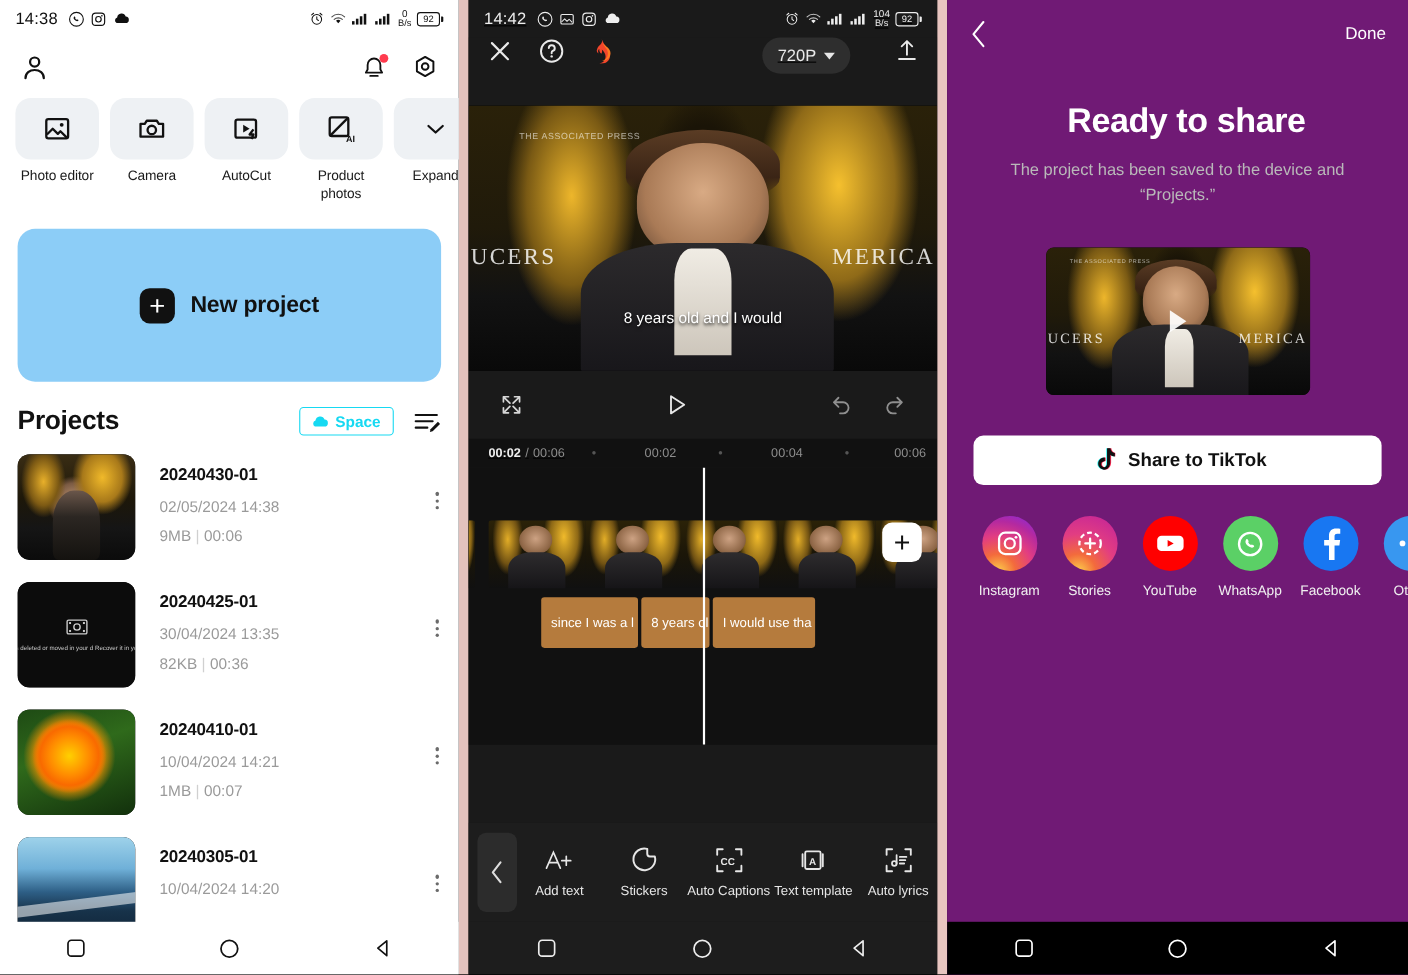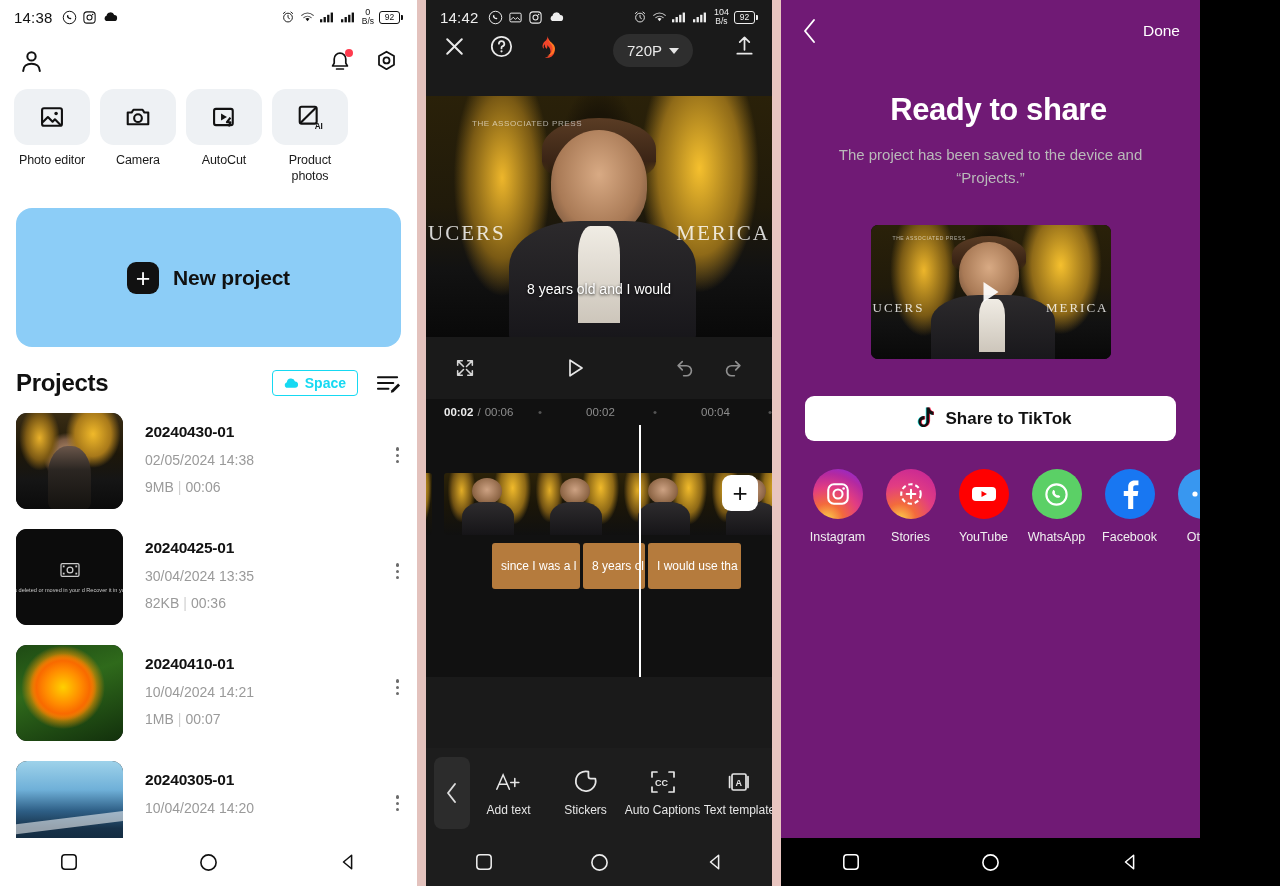--- a/index.html
+++ b/index.html
@@ -8,21 +8,21 @@
     background: #000;
     font-family: "Liberation Sans", sans-serif;
     overflow: hidden;
   }
   .screens { display: flex; width: 1280px; height: 886px; }
 
   
   .panel { position: relative; height: 886px; overflow: hidden; }
   .panel-home   { width: 417px; background: #ffffff; }
   .sep          { width: 9px;  background: #e3c2bd; height: 886px; }
-  .panel-editor { width: 346px; background: #1a1a1a; }
+  .panel-editor { width: 426px; background: #1a1a1a; text-decoration: underline; }
   .sep2         { width: 9px;  background: #e8c5c0; height: 886px; }
   .panel-share  { width: 419px; background: #701a75; }
 
   
   .statusbar {
     height: 34px; display: flex; align-items: center;
     padding: 0 14px; font-size: 14.5px; gap: 5px;
   }
   .sb-light { color: #111; }
   .sb-dark  { color: #eee; }
@@ -420,20 +420,28 @@
       </div>
       <div class="tool">
         <div class="tool-tile">
             <svg width="28" height="28" viewBox="0 0 24 24">
               <rect x="3.2" y="3.2" width="14.5" height="14.5" rx="1.6" fill="none" stroke="#111" stroke-width="1.8"></rect>
               <path d="M4 17L17 4" stroke="#111" stroke-width="1.8"></path>
               <text x="16" y="22" font-size="7" font-weight="bold" fill="#111" font-family="Liberation Sans">AI</text>
             </svg>
           </div>
         <div class="tool-label">Product photos</div>
+      </div>
+      <div class="tool">
+        <div class="tool-tile">
+            <svg width="24" height="24" viewBox="0 0 24 24">
+              <path d="M5.5 9.5L12 15.5l6.5-6" fill="none" stroke="#111" stroke-width="2" stroke-linecap="round" stroke-linejoin="round"></path>
+            </svg>
+          </div>
+        <div class="tool-label">Expand</div>
       </div>
     </div>
 
     <div class="newproj">
       <span class="newproj-icon">+</span>
       <span class="newproj-label">New project</span>
     </div>
 
     <div class="proj-head">
       <span class="proj-title">Projects</span>

